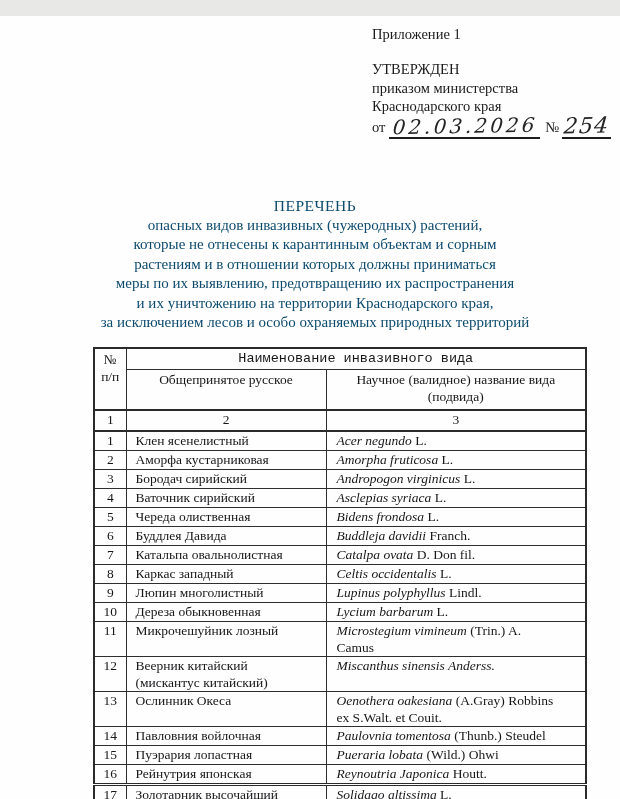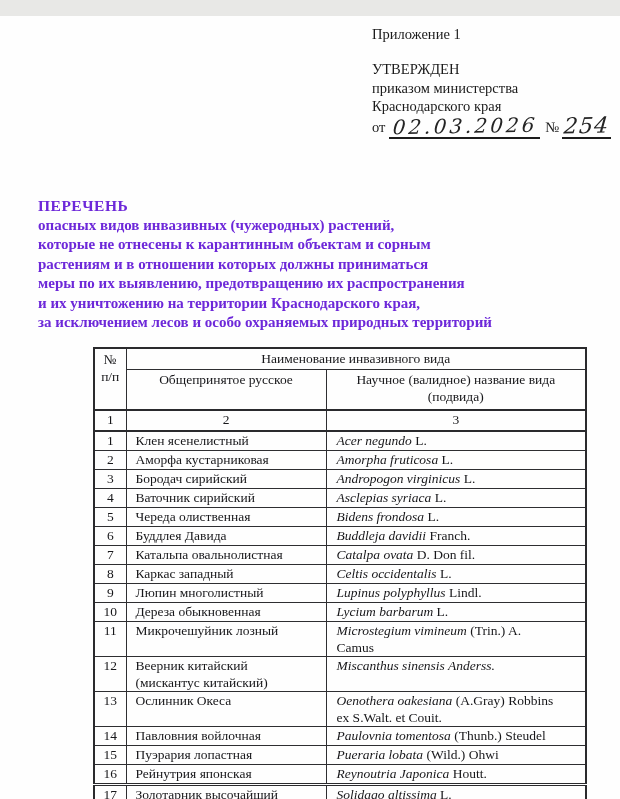--- a/index.html
+++ b/index.html
@@ -17,32 +17,32 @@
   .hw-wrap{border-bottom:2px solid #1c1c1c;margin-left:4px;padding:0 2px 0 4px;}
   .hw{
     display:inline-block;font-family:"DejaVu Serif",serif;font-style:italic;
     font-size:20px;letter-spacing:3px;transform:skewX(-6deg) rotate(-1deg);
     white-space:nowrap;color:#242424;
   }
   .hw-num-wrap{border-bottom:2px solid #1c1c1c;margin-left:3px;padding:0 2px;}
   .hw-num .hwt{font-size:22px;letter-spacing:1px;}
   .nosign{margin-left:5px;padding-bottom:1px;}
   
-  .doc-title{position:absolute;left:38px;right:28px;top:180px;text-align:left;
-    font-weight:bold;font-size:15px;line-height:19.5px;color:#6d28d9;}
+  .doc-title{position:absolute;left:38px;right:28px;top:180px;text-align:center;
+    font-weight:normal;font-size:15px;line-height:19.5px;color:#0c4a6e;}
   .doc-title .head{font-size:15.5px;letter-spacing:.5px;}
   
   .tbl-wrap{position:absolute;left:93px;top:331px;}
   table{border-collapse:collapse;table-layout:fixed;width:492px;
     font-size:13.5px;color:#17171a;}
   td{border:1px solid #2e2e31;overflow:hidden;}
   table{border:2px solid #2a2a2d;}
   thead td{text-align:center;vertical-align:top;line-height:17px;padding:1px 3px 0 3px;}
   .h-num{line-height:17px;padding-top:2px;}
-  .h-span{height:19px;}
+  .h-span{height:19px;font-family:Liberation Mono, monospace;}
   .h-sub{height:38px;}
   .idx td{height:18px;border-top:2px solid #2a2a2d;line-height:16px;}
   tbody td{vertical-align:top;padding:1px 5px 0 2px;line-height:16.5px;}
   tbody tr td{height:17px;}
   tbody tr:first-child td{border-top:2px solid #2a2a2d;}
   tbody tr:nth-child(17) td{border-top:3px double #2a2a2d;}
   td.num{text-align:center;padding:1px 2px 0 2px;}
   td.ru{padding-left:9px;}
   td.lat{padding-left:10px;}
   .it{font-style:italic;}

